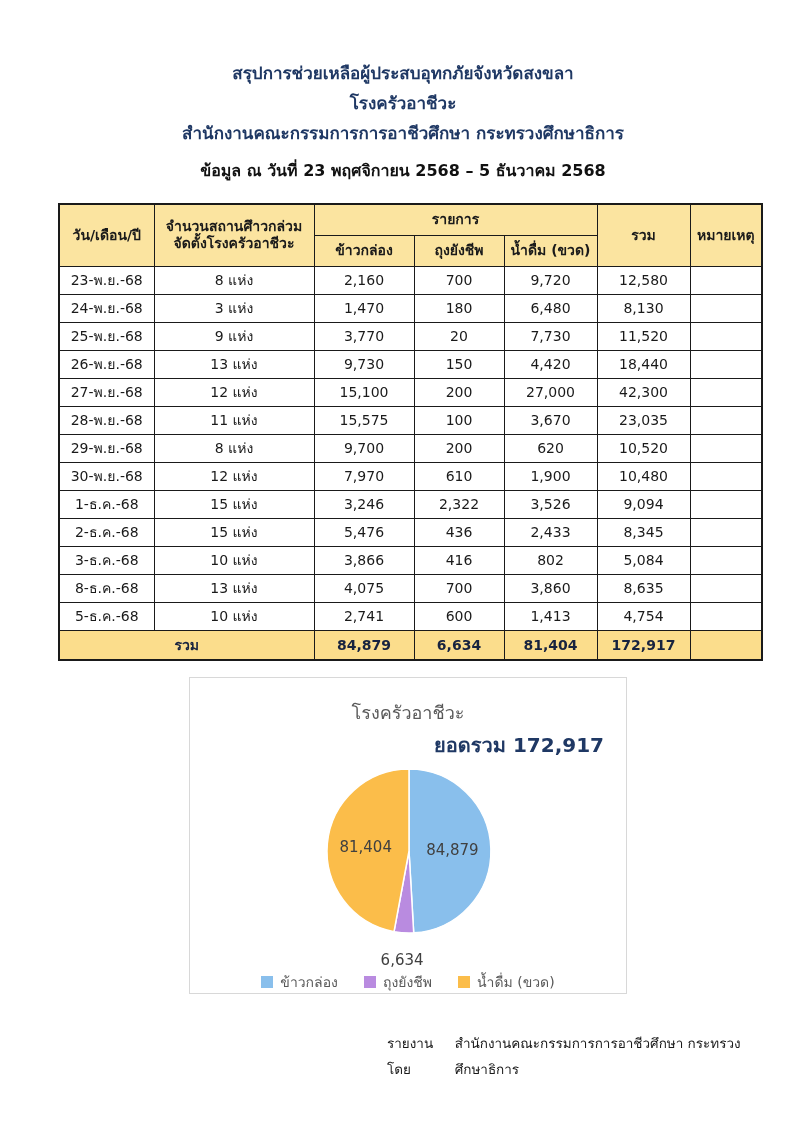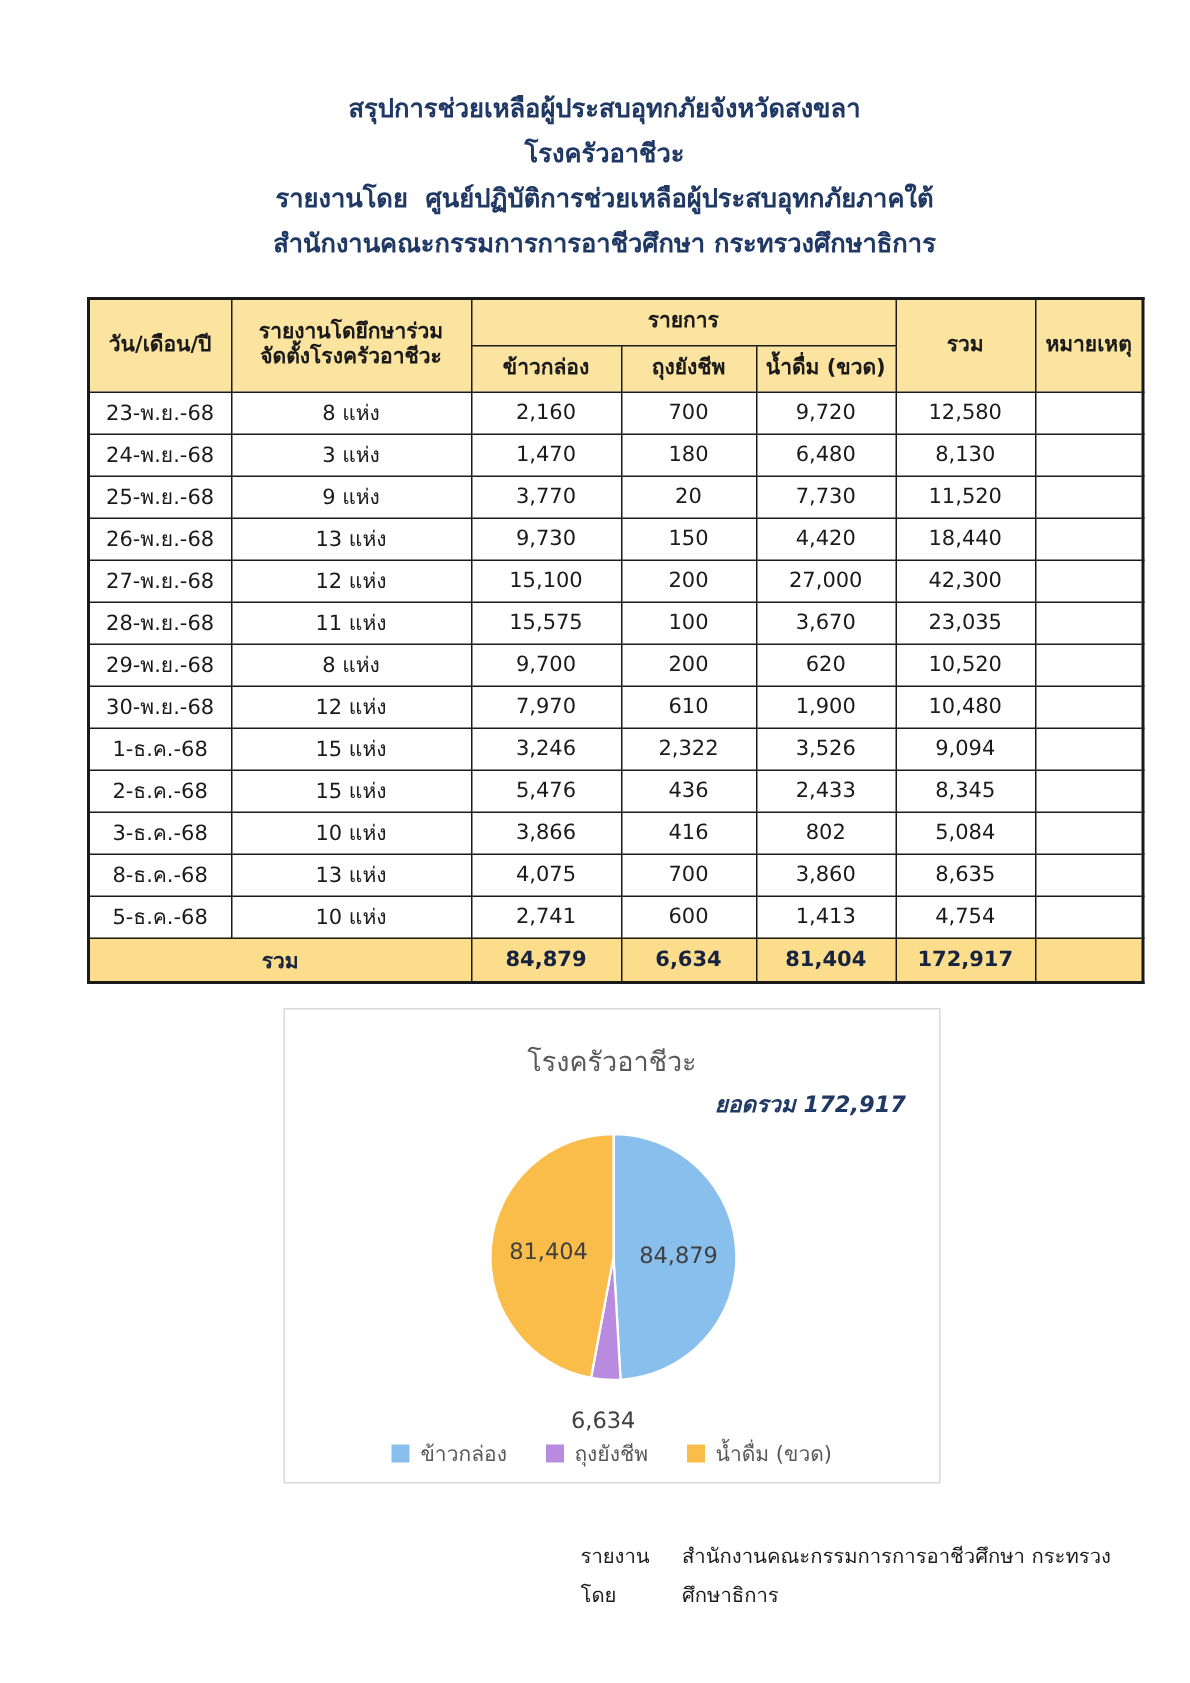--- a/index.html
+++ b/index.html
@@ -40,21 +40,21 @@
   
   .chart-card {
     margin:16px 0 0 176px; width:438px; height:317px;
     border:1px solid #D8D8D8; background:#ffffff;
   }
   .chart-title {
     margin-top:20px; text-align:center; font-size:18px; color:#595959;
   }
   .chart-annotation {
     text-align:right; padding-right:22px; margin-top:2px;
-    color:#1F3864; font-weight:bold; font-size:15px;font-style:italic;
+    color:#1F3864; font-weight:bold; font-size:20px;
   }
   .pie-svg { display:block; margin:0 auto; }
   .pie-label {
     font-family:"DejaVu Sans","Liberation Sans",sans-serif;
     font-size:15px; fill:#404040;
   }
   .legend {
     display:flex; justify-content:center; align-items:center; gap:26px;
     margin-top:2px; font-size:14px; color:#595959;
   }
@@ -67,40 +67,40 @@
   }
 </style>
 </head>
 <body>
 
 <div class="page">
 
   <header class="title-block">
     <div class="title-line">สรุปการช่วยเหลือผู้ประสบอุทกภัยจังหวัดสงขลา</div>
     <div class="title-line">โรงครัวอาชีวะ</div>
-    <div class="title-line">รายงานโดย  ศูนย์ปฏิบัติการช่วยเหลือผู้ประสบอุทกภัยภาคใต้</div>
     <div class="title-line">สำนักงานคณะกรรมการการอาชีวศึกษา กระทรวงศึกษาธิการ</div>
+    <div class="date-line">ข้อมูล ณ วันที่ 23 พฤศจิกายน 2568 – 5 ธันวาคม 2568</div>
   </header>
 
   <div class="table-wrap">
     <table class="relief">
       <colgroup>
         <col style="width:95px">
           <col style="width:160px">
           <col style="width:100px">
         <col style="width:90px">
           <col style="width:93px">
           <col style="width:93px">
         <col style="width:72px">
       </colgroup>
       <thead>
         <tr>
           <th rowspan="2">วัน/เดือน/ปี</th>
           <th rowspan="2">
-            <div>รายงานโดยึกษาร่วม</div>
+            <div>จำนวนสถานศึาวกล่วม</div>
             <div>จัดตั้งโรงครัวอาชีวะ</div>
           </th>
           <th colspan="3">รายการ</th>
           <th rowspan="2">รวม</th>
           <th rowspan="2">หมายเหตุ</th>
         </tr>
         <tr>
           <th>ข้าวกล่อง</th>
           <th>ถุงยังชีพ</th>
           <th>น้ำดื่ม (ขวด)</th>

